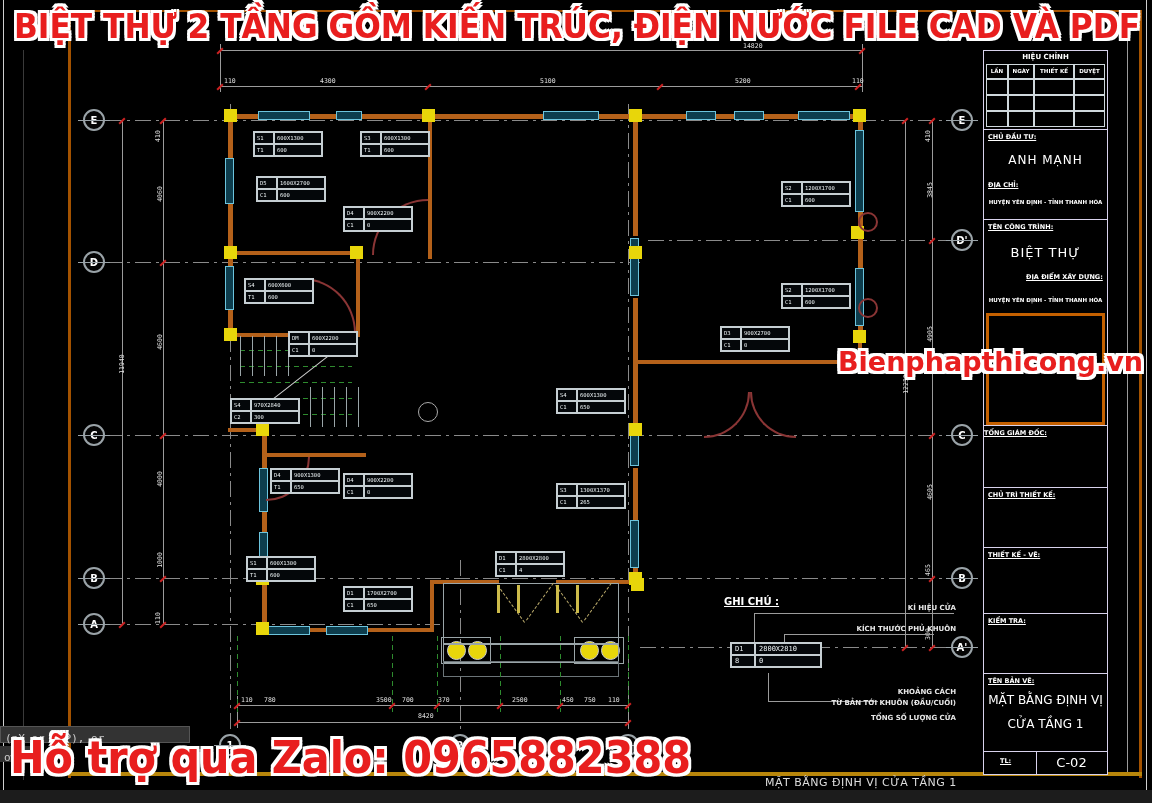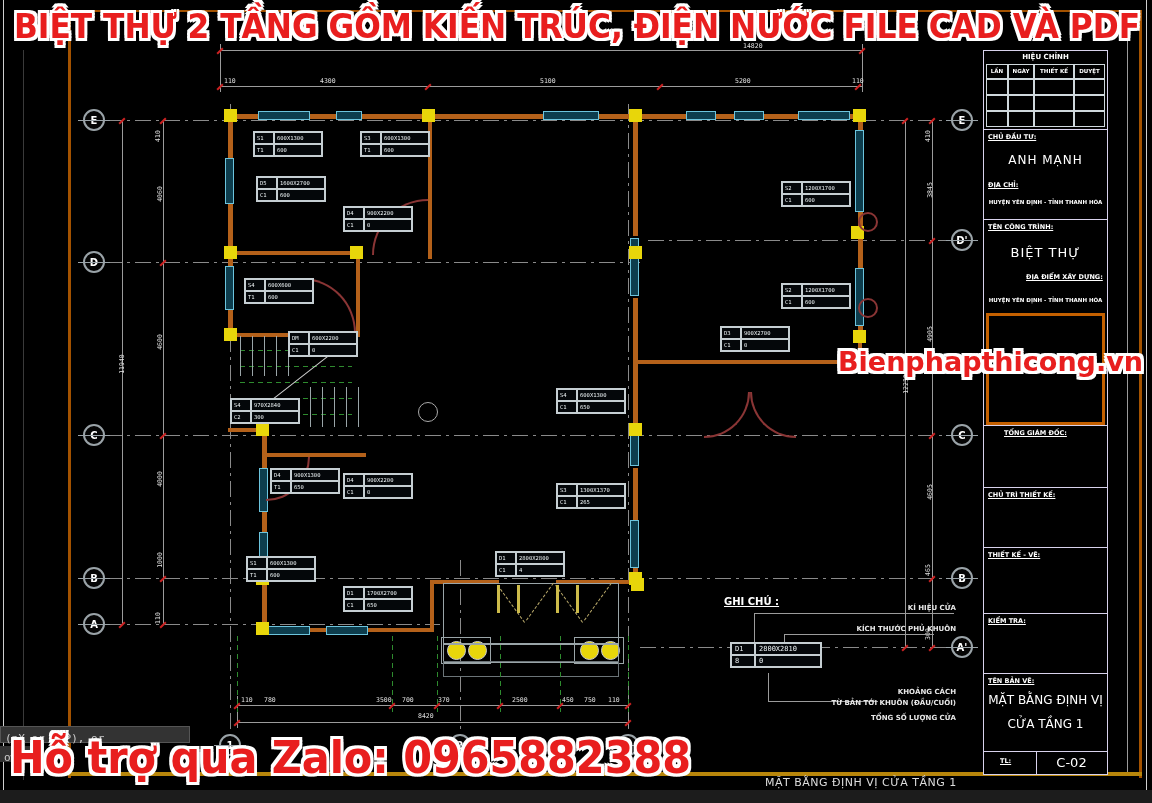--- a/index.html
+++ b/index.html
@@ -405,21 +405,21 @@
     <div class="tb-val" style="left:0;top:102px;width:100%;font:12px 'DejaVu Sans',sans-serif;letter-spacing:1px;">ANH MẠNH</div>
     <div class="tb-label" style="left:4px;top:130px;">ĐỊA CHỈ:</div>
     <div class="tb-val" style="left:0;top:148px;width:100%;font:bold 5.5px 'DejaVu Sans',sans-serif;">HUYỆN YÊN ĐỊNH - TỈNH THANH HÓA</div>
     <div class="tb-sec" style="top:168px;height:94px;"></div>
     <div class="tb-label" style="left:4px;top:172px;">TÊN CÔNG TRÌNH:</div>
     <div class="tb-val" style="left:0;top:194px;width:100%;font:13px 'DejaVu Sans',sans-serif;letter-spacing:1px;">BIỆT THỰ</div>
     <div class="tb-label" style="left:12px;top:222px;margin-left:30px;">ĐỊA ĐIỂM XÂY DỰNG:</div>
     <div class="tb-val" style="left:0;top:246px;width:100%;font:bold 5.5px 'DejaVu Sans',sans-serif;">HUYỆN YÊN ĐỊNH - TỈNH THANH HÓA</div>
     <div class="abs" style="left:2px;top:262px;width:119px;height:112px;border:3px solid #c46000;box-sizing:border-box;background:#000;"></div>
     <div class="tb-sec" style="top:374px;height:62px;"></div>
-    <div class="tb-label" style="left:20px;top:378px;text-align:center;">TỔNG GIÁM ĐỐC:</div>
+    <div class="tb-label" style="left:0;top:378px;text-align:center;">TỔNG GIÁM ĐỐC:</div>
     <div class="tb-sec" style="top:436px;height:60px;"></div>
     <div class="tb-label" style="left:4px;top:440px;">CHỦ TRÌ THIẾT KẾ:</div>
     <div class="tb-sec" style="top:496px;height:66px;"></div>
     <div class="tb-label" style="left:4px;top:500px;">THIẾT KẾ - VẼ:</div>
     <div class="tb-sec" style="top:562px;height:60px;"></div>
     <div class="tb-label" style="left:4px;top:566px;">KIỂM TRA:</div>
     <div class="tb-sec" style="top:622px;height:78px;"></div>
     <div class="tb-label" style="left:4px;top:626px;">TÊN BẢN VẼ:</div>
     <div class="tb-val" style="left:0;top:642px;width:100%;font:12px 'DejaVu Sans',sans-serif;">MẶT BẰNG ĐỊNH VỊ</div>
     <div class="tb-val" style="left:0;top:666px;width:100%;font:12px 'DejaVu Sans',sans-serif;">CỬA TẦNG 1</div>

